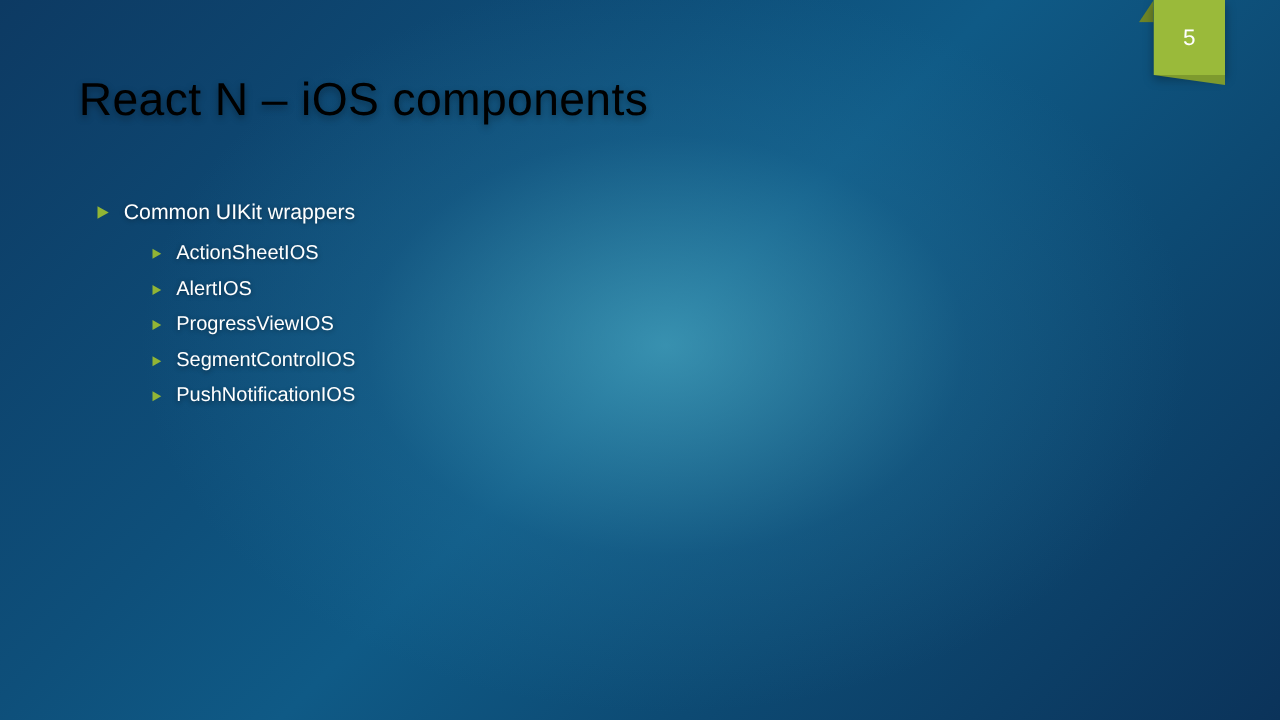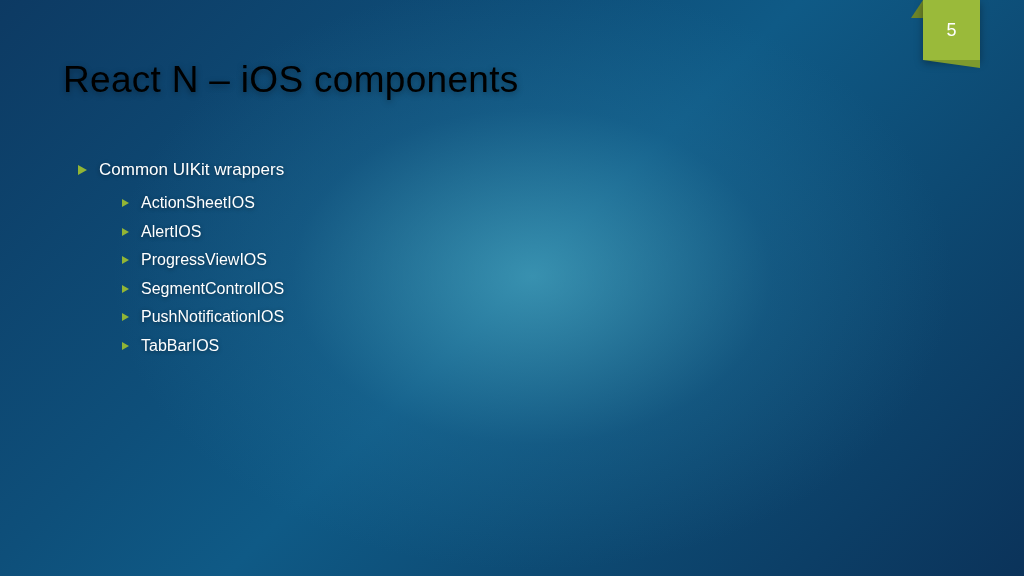--- a/index.html
+++ b/index.html
@@ -134,18 +134,14 @@
       <span>ProgressViewIOS</span>
     </div>
     <div class="level2">
       <span class="arrow small"></span>
       <span>SegmentControlIOS</span>
     </div>
     <div class="level2">
       <span class="arrow small"></span>
       <span>PushNotificationIOS</span>
     </div>
-    <div class="level2">
-      <span class="arrow small"></span>
-      <span>TabBarIOS</span>
-    </div>
   </div>
 </div>
 
 </body></html>

